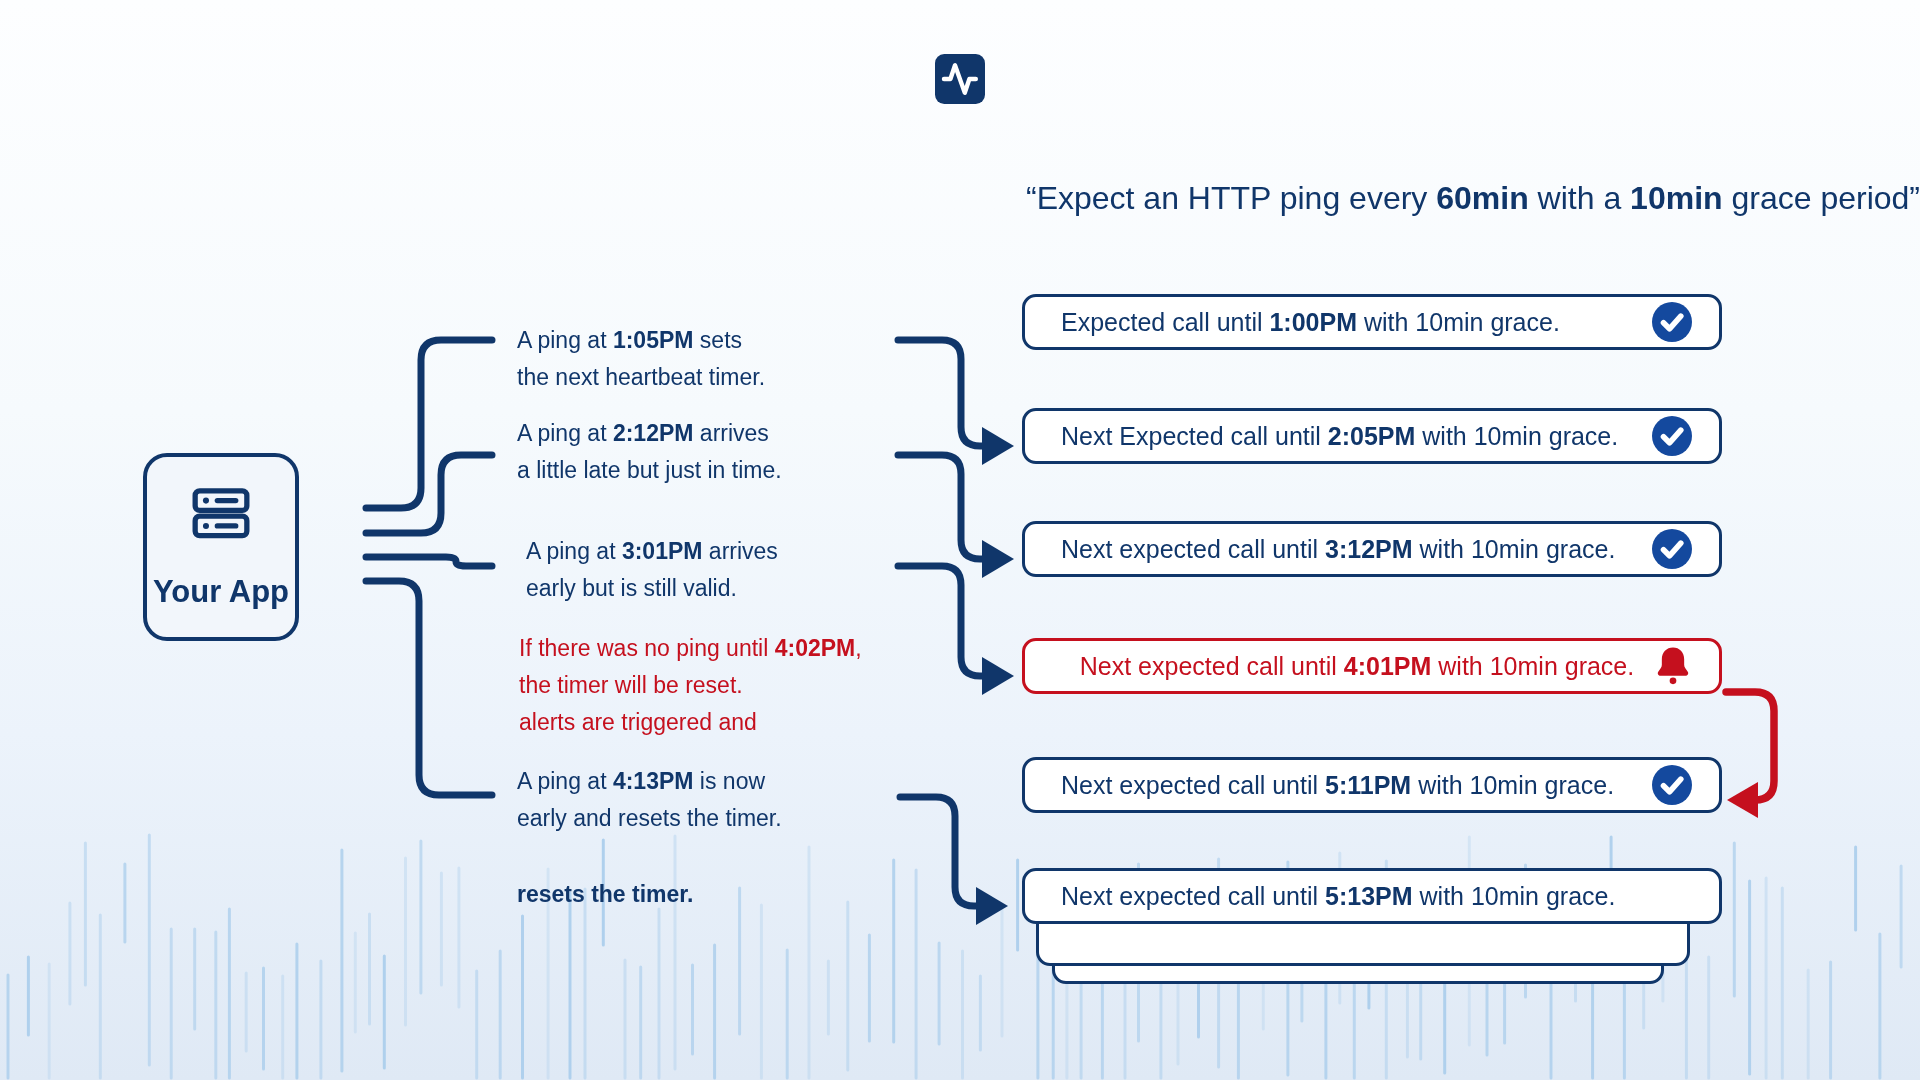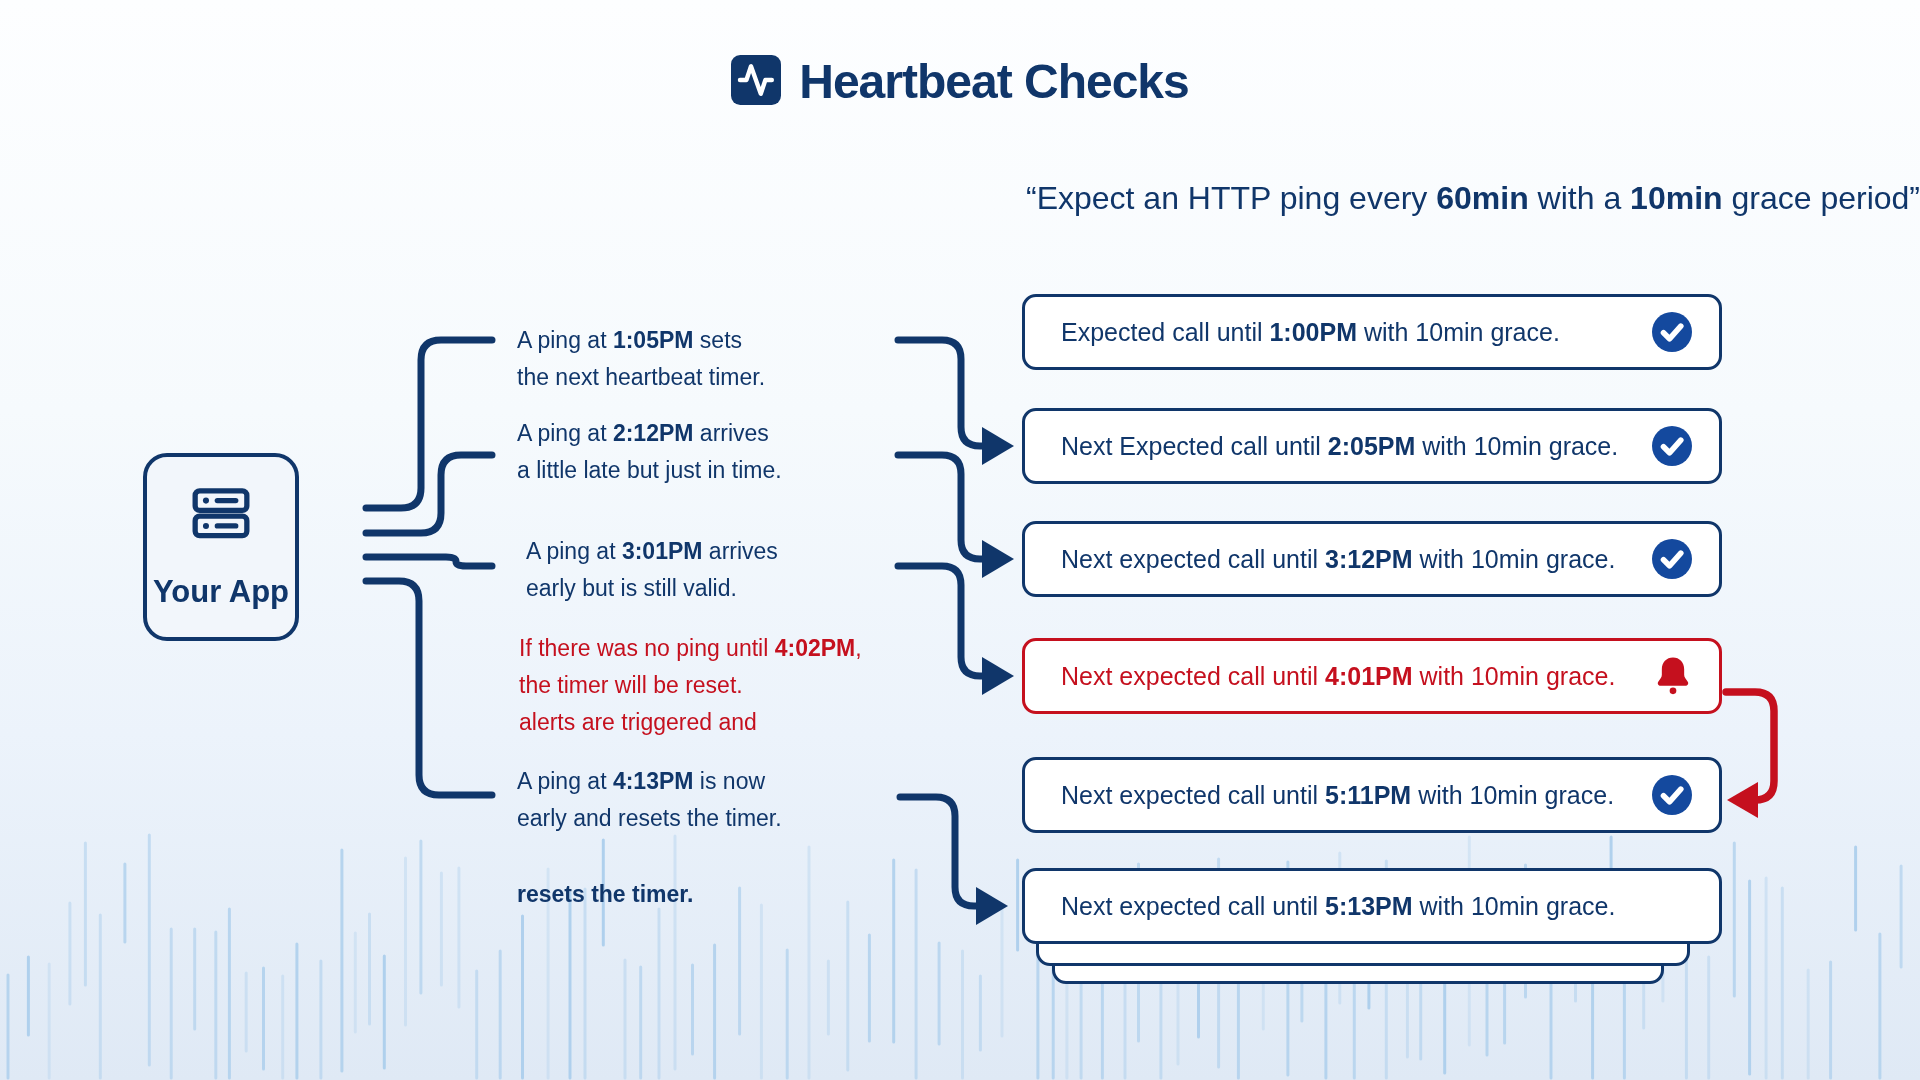--- a/index.html
+++ b/index.html
@@ -22,26 +22,26 @@
   .app-node{position:absolute;left:143px;top:453px;width:156px;height:188px;box-sizing:border-box;
     background:var(--app-box-bg);border:4.5px solid var(--navy);border-radius:24px;
     display:flex;flex-direction:column;align-items:center;justify-content:center;gap:28px;z-index:3;}
   .app-label{font-size:31px;font-weight:700;color:var(--navy);}
   
   .ann{position:absolute;font-size:23px;line-height:37px;color:var(--navy);z-index:3;white-space:nowrap;}
   .ann .b{font-weight:700;}
   .ann.alert{color:var(--red);}
   .ann.note{font-weight:700;line-height:36px;}
   
-  .tbox{position:absolute;left:1022px;width:700px;height:76px;box-sizing:border-box;
+  .tbox{position:absolute;left:1022px;width:700px;height:56px;box-sizing:border-box;
     background:var(--box-bg);border:3.5px solid var(--navy);border-radius:14px;
     display:flex;align-items:center;padding:0 26px 0 36px;font-size:25px;color:var(--navy);z-index:3;}
   .tbox .txt{flex:1;white-space:nowrap;}
   .tbox .time{font-weight:700;}
-  .tbox.alert{border-color:var(--red);color:var(--red);}
+  .tbox.alert{border-color:var(--red);color:var(--red);text-align:center;}
   .status{display:flex;align-items:center;justify-content:center;}
   
   .stack-card{position:absolute;box-sizing:border-box;background:var(--box-bg);
     border:3.5px solid var(--navy);border-radius:14px;height:76px;}
 </style>
 </head>
 <body>
 
 <svg class="layer" width="1920" height="1080" viewBox="0 0 1920 1080">
   <g id="bars-layer">
@@ -170,21 +170,20 @@
   </g>
 </svg>
 
 <div class="header">
   <span>
     <svg width="50" height="50" viewBox="0 0 24 24">
       <rect width="24" height="24" rx="4.4" style="fill:var(--navy)"></rect>
       <path d="M19.6 12h-3.1l-2.2 6.6L9.6 5.4 7.4 12H4.3" fill="none" stroke="#ffffff" stroke-width="2.1" stroke-linecap="round" stroke-linejoin="round"></path>
     </svg>
   </span>
-  <span class="page-title">Heartbeat Checks</span>
 </div>
 <div class="subtitle">
   <span>“Expect an HTTP ping every </span><span class="b">60min</span><span> with a </span><span class="b">10min</span><span> grace period”</span>
 </div>
 
 <div class="app-node">
   <span>
     <svg width="64" height="58" viewBox="0 0 24 22">
       <g fill="none" stroke="var(--navy)" stroke-width="2" stroke-linecap="round" stroke-linejoin="round">
         <rect x="2.2" y="2.6" width="19.6" height="7.4" rx="1.7"></rect>

